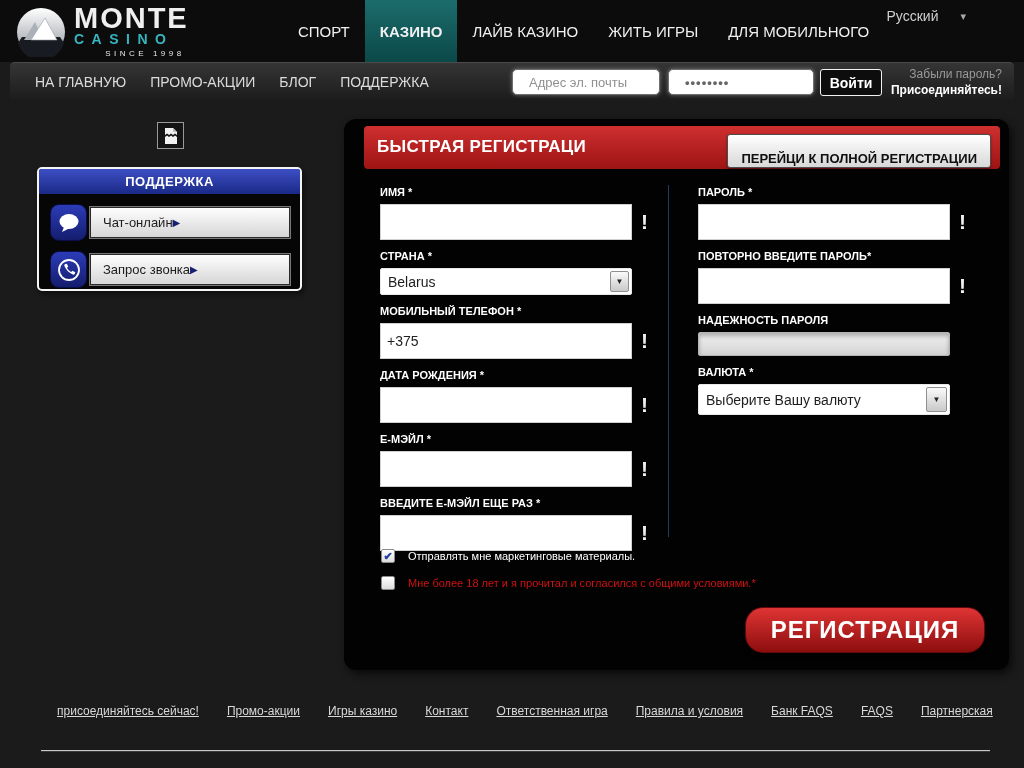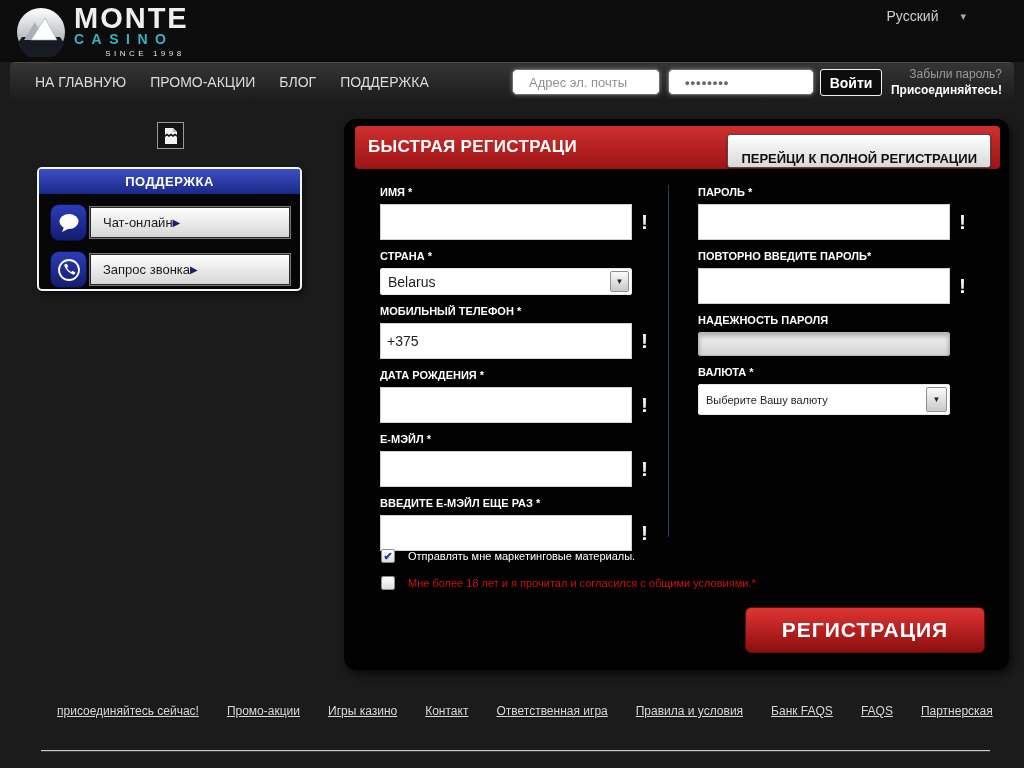--- a/index.html
+++ b/index.html
@@ -50,21 +50,21 @@
   .support-row { display:flex; align-items:center; margin:10px 10px 0 11px; }
   .support-ic { width:37px; height:37px; border-radius:9px; background:linear-gradient(#2c3cb8,#141d6d);
     border:1px solid #0a0f4a; display:flex; align-items:center; justify-content:center; flex:none; }
   .support-btn { flex:1; height:31px; margin-left:3px; background:linear-gradient(#fefefe,#d6d6d6);
     border:1px solid #2a2a2a; outline:1px solid #777; display:flex; align-items:center; justify-content:flex-start;
     padding:0 10px 0 12px; font-size:13px; color:#1c1c1c; cursor:pointer; }
   .support-arrow { font-size:10px; color:#16206e; }
   
   .regform { position:absolute; left:344px; top:119px; width:665px; height:551px; background:#020202;
     border-radius:12px; box-shadow:3px 4px 8px rgba(0,0,0,.65); }
-  .regform-header { position:absolute; left:11px; right:9px; top:7px; height:43px;
+  .regform-header { position:absolute; left:20px; right:9px; top:7px; height:43px;
     background:linear-gradient(#cf2f2f,#9d1414); border-radius:4px; }
   .regform-title { position:absolute; left:13px; top:11px; color:#fff; font-weight:bold; font-size:17px; letter-spacing:.3px; }
   .fullreg-btn { position:absolute; right:9px; top:8px; height:27px; padding:16px 13px;
     background:linear-gradient(#ffffff,#d8d8d8); border:1px solid #4d4d4d; border-radius:3px;
     font-size:13px; font-weight:bold; color:#101010; cursor:pointer; box-shadow:0 1px 2px rgba(0,0,0,.5);
     font-family:"Liberation Sans",sans-serif; }
   .col-left  { position:absolute; left:36px;  top:67px; width:290px; }
   .col-right { position:absolute; left:354px; top:67px; width:290px; }
   .v-divider { position:absolute; left:324px; top:66px; width:1px; height:352px; background:#1e3c68; }
   .field { margin-bottom:10px; }
@@ -73,34 +73,34 @@
   .finput { width:252px; height:36px; background:#fff; border:1px solid #d0d0d0; font-size:14px; padding:0 6px;
     outline:none; font-family:"Liberation Sans",sans-serif; color:#222; }
   .excl { color:#f0f0f0; font-weight:bold; font-size:21px; margin-left:9px; }
   .selectbox { width:252px; height:27px; background:#fff; border:1px solid #e8e8e8; border-radius:2px;
     display:flex; align-items:center; justify-content:space-between; padding-left:7px; cursor:pointer; }
   .sel-text { font-size:14px; color:#1e1e1e; }
   .sel-arrow { width:19px; height:21px; margin-right:2px; background:linear-gradient(#fafafa,#c9c9c9);
     border:1px solid #8f8f8f; border-radius:2px; display:flex; align-items:center; justify-content:center;
     font-size:8px; color:#222; }
   .selectbox.big { height:31px; }
-  .selectbox.big .sel-text { font-size:11px; }
+  .selectbox.big .sel-text { font-size:14px; }
   .selectbox.big .sel-arrow { height:25px; width:21px; }
   .strength-bar { width:252px; height:24px; background:linear-gradient(#f0f0f0,#d4d4d4);
     border:1px solid #b5b5b5; border-radius:2px; box-shadow:inset 0 3px 4px rgba(0,0,0,.28); }
   .checks { position:absolute; left:37px; top:430px; }
   .check-row { display:flex; align-items:center; margin-bottom:13px; }
   .cbx { width:14px; height:14px; background:linear-gradient(#ffffff,#dcdcdc); border:1px solid #8a8a8a;
     border-radius:2px; display:flex; align-items:center; justify-content:center; font-size:11px; line-height:11px;
     color:#25409e; font-weight:bold; cursor:pointer; flex:none; }
   .cbx-label { margin-left:13px; font-size:11px; color:#fff; }
   .cbx-label.red { color:#cf1111; }
   .submit-btn { position:absolute; left:401px; top:488px; width:240px; height:46px;
-    background:linear-gradient(#df3434,#8d0e0e); border:1px solid #640909; border-radius:6px;
-    color:#fff; font-weight:bold; font-size:21px; letter-spacing:1px; cursor:pointer;
+    background:linear-gradient(#df3434,#8d0e0e); border:1px solid #640909; border-radius:18px;
+    color:#fff; font-weight:bold; font-size:24px; letter-spacing:1px; cursor:pointer;
     box-shadow:0 2px 5px rgba(0,0,0,.55); font-family:"Liberation Sans",sans-serif; }
   
   .footer { position:absolute; left:57px; top:704px; display:flex; gap:28px; }
   .footer-link { color:#d8d8d8; font-size:12px; text-decoration:underline; cursor:pointer; white-space:nowrap; }
   .bottom-line { position:absolute; left:41px; top:750px; width:949px; height:2px;
     background:#c9c9c9; border-bottom:1px solid #3a3a3a; }
 </style>
 </head>
 <body>
 
@@ -119,20 +119,27 @@
         <path d="M2 36 A24 24 0 0 0 48 36 L44 30 L6 30 Z" fill="#181c22"></path>
         <path d="M8 33 L19 15 L27 33 Z" fill="#aab1b8"></path>
         <path d="M15 33 L29 11 L41 33 Z" fill="#ffffff" stroke="#9aa0a6" stroke-width="0.6"></path>
       </svg>
       <div class="logo-text">
         <span class="logo-monte">MONTE</span>
         <span class="logo-casino">CASINO</span>
         <span class="logo-since">SINCE 1998</span>
       </div>
     </div>
+    <div class="main-nav">
+      <div class="nav-item">СПОРТ</div>
+      <div class="nav-item active">КАЗИНО</div>
+      <div class="nav-item">ЛАЙВ КАЗИНО</div>
+      <div class="nav-item">ЖИТЬ ИГРЫ</div>
+      <div class="nav-item">ДЛЯ МОБИЛЬНОГО</div>
+    </div>
     <div class="lang">
       <span>Русский</span>
       <span class="lang-caret">▾</span>
     </div>
   </div>
 
   <div class="topbar">
     <div class="topbar-links">
       <span class="topbar-link">НА ГЛАВНУЮ</span>
       <span class="topbar-link">ПРОМО-АКЦИИ</span>

